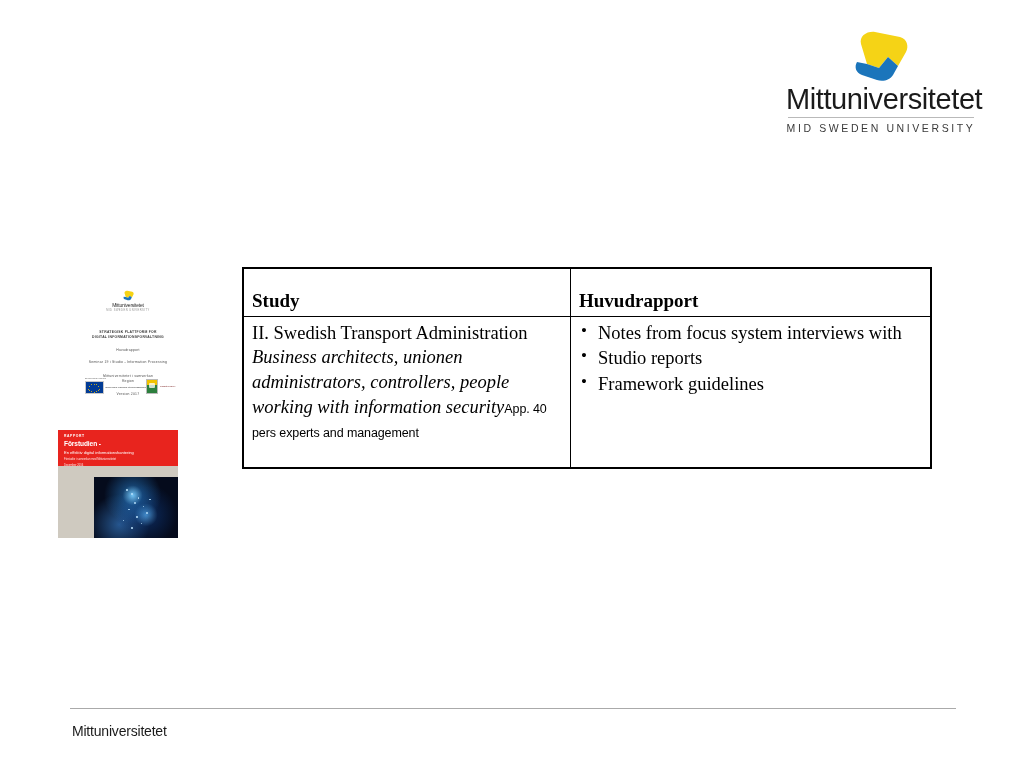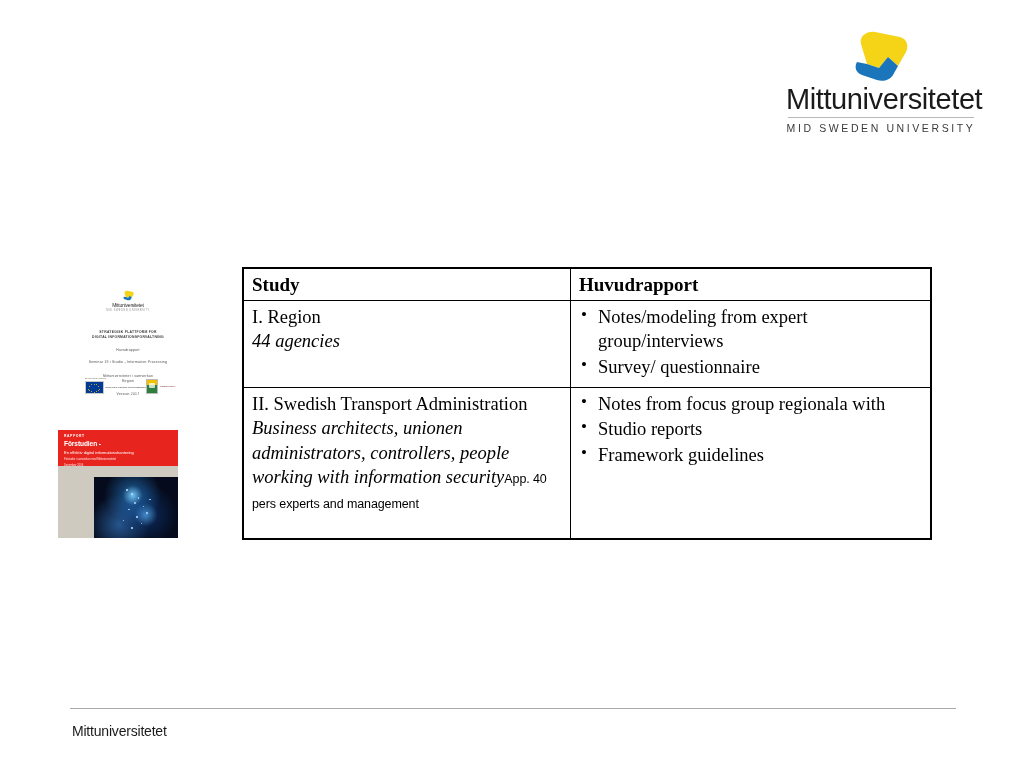--- a/index.html
+++ b/index.html
@@ -193,21 +193,21 @@
   .tbl td, .tbl th {
     border: 1.5px solid #000;
     vertical-align: top;
     padding: 4px 8px 6px 8px;
     text-align: left;
   }
   .tbl th {
     font-weight: bold;
     font-size: 19px;
     line-height: 1.25;
-    padding-top: 4px;
+    padding-top: 20px;
     padding-bottom: 3px;
   }
   .col-a { width: 310px; }
   .col-b { width: auto; }
   .cell-text {
     font-size: 18.5px;
     line-height: 1.33;
     color: #000;
   }
   .cell-text .ital { font-style: italic; }
@@ -343,43 +343,29 @@
 
 <table class="tbl">
   <thead>
     <tr>
       <th class="col-a">Study</th>
       <th class="col-b">Huvudrapport</th>
     </tr>
   </thead>
   <tbody>
     <tr>
-      <td class="col-a row1-a">
-        <div class="cell-text">
-          <span>I. Region</span><br>
-          <span class="ital">44 agencies</span>
-        </div>
-      </td>
-      <td class="col-b">
-        <ul class="bullets">
-          <li>Notes/modeling from expert group/interviews</li>
-          <li>Survey/ questionnaire</li>
-        </ul>
-      </td>
-    </tr>
-    <tr>
       <td class="col-a row2-a">
         <div class="cell-text">
           <span>II. Swedish Transport Administration</span><br>
           <span class="ital">Business architects, unionen administrators, controllers, people working with information security</span><span class="tiny">App. 40 pers experts and management</span>
         </div>
       </td>
       <td class="col-b">
         <ul class="bullets">
-          <li>Notes from focus group regionala with</li>
+          <li>Notes from focus system interviews with</li>
           <li>Studio reports</li>
           <li>Framework guidelines</li>
         </ul>
       </td>
     </tr>
   </tbody>
 </table>
 
 <div class="footer-rule"></div>
 <div class="footer-text">Mittuniversitetet</div>

